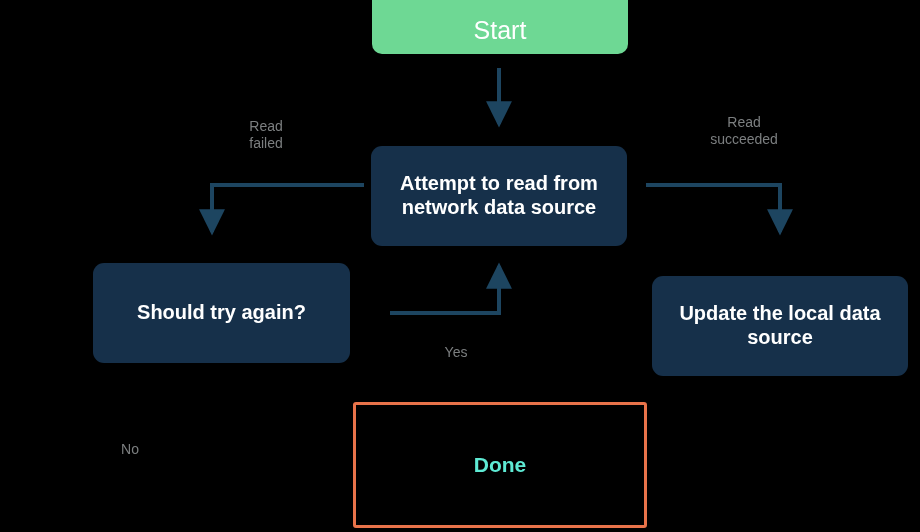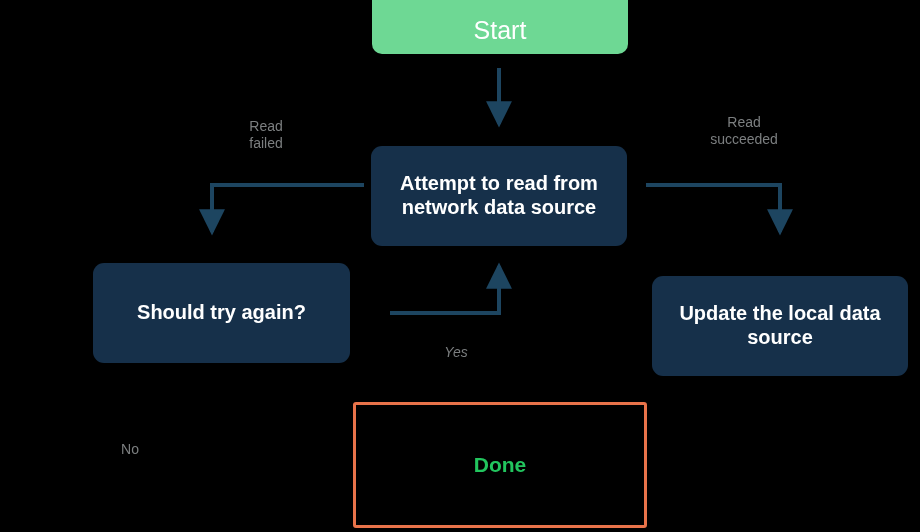--- a/index.html
+++ b/index.html
@@ -40,37 +40,37 @@
   #node-attempt{left:371px;top:138px;width:256px;height:100px;margin-top:8px;}
   #node-retry{left:93px;top:263px;width:257px;height:100px;}
   #node-update{left:652px;top:263px;width:256px;height:100px;margin-top:13px;}
 
   
   #node-done{
     left:353px;top:402px;width:294px;height:126px;
     background:transparent;
     border:3px solid #e8734a;
     border-radius:3px;
-    color:#22c55e;
+    color:#5eead4;
     font-size:21px;font-weight:700;
   }
 
   
   .edge-label{
     position:absolute;
     color:#7c7f80;
     font-size:14px;
     font-weight:400;
     text-align:center;
     line-height:1.18;
     white-space:pre-line;
   }
   #label-read-failed{left:196px;top:118px;width:140px;}
   #label-read-succeeded{left:674px;top:114px;width:140px;}
-  #label-yes{left:406px;top:344px;width:100px;font-style:italic;}
+  #label-yes{left:406px;top:344px;width:100px;}
   #label-no{left:80px;top:441px;width:100px;}
 
   
   #edges{position:absolute;left:0;top:0;width:920px;height:532px;pointer-events:none;}
 </style>
 </head>
 <body>
 
 <div id="stage">
 

